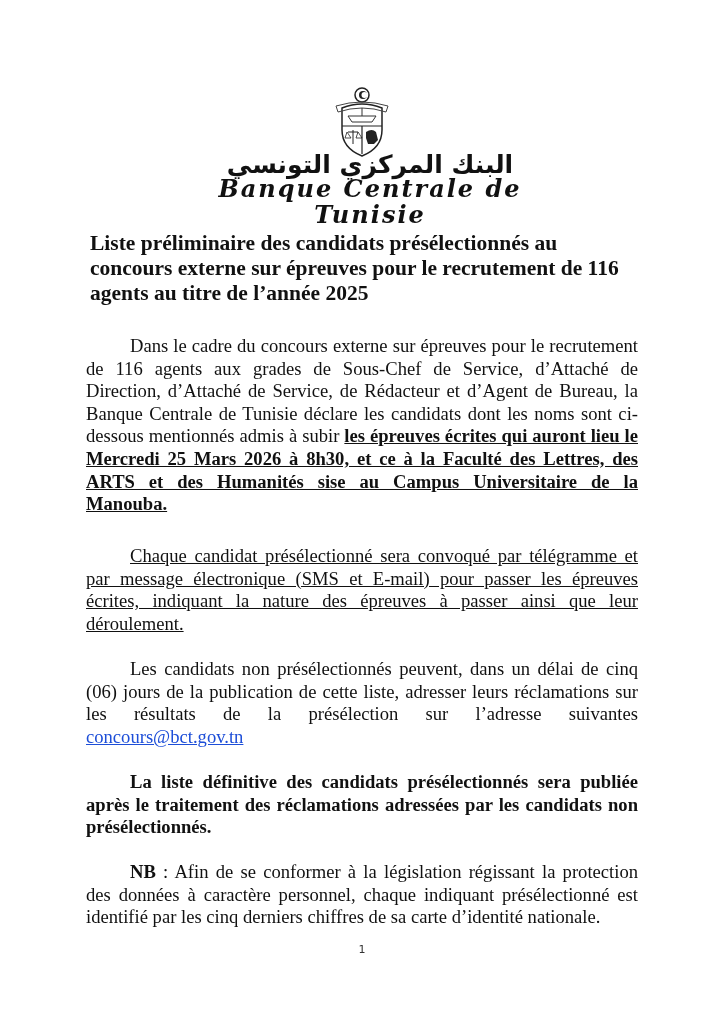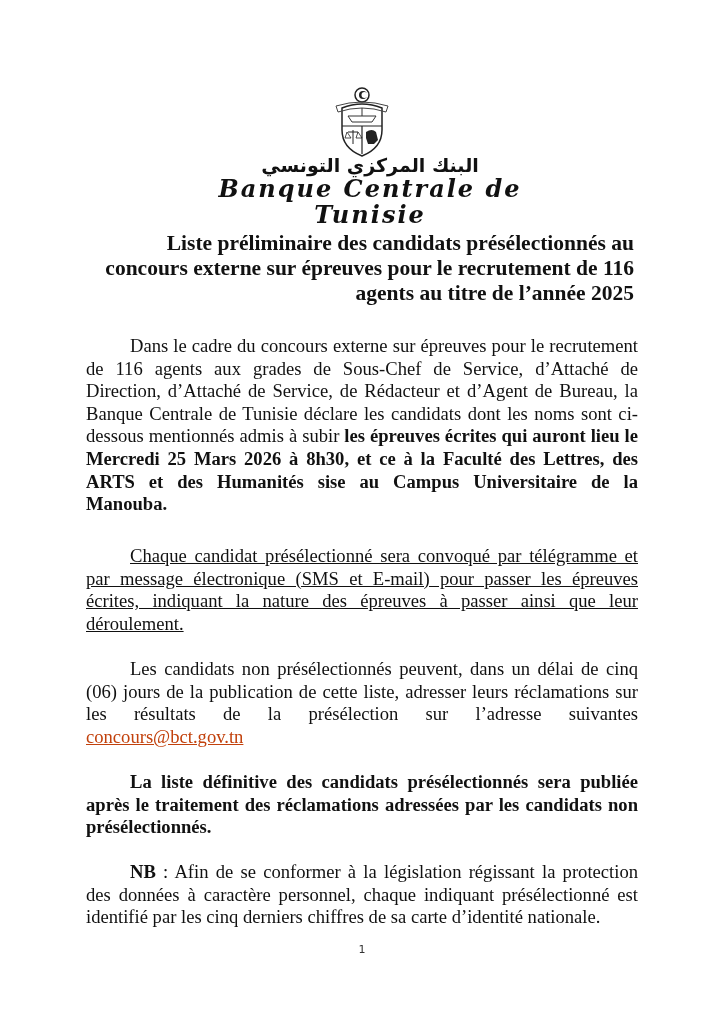--- a/index.html
+++ b/index.html
@@ -1,25 +1,25 @@
 <!DOCTYPE html>
 <html><head>
 <meta charset="utf-8">
 <style>
   html, body { margin: 0; padding: 0; background: #ffffff; }
   body { width: 724px; height: 1024px; position: relative; overflow: hidden; color: #111; font-family: "Liberation Serif", serif; }
   .letterhead { position: absolute; left: 0; top: 86px; width: 724px; text-align: center; }
   .emblem { display: block; margin: 0 auto; width: 80px; height: 72px; }
-  .arabic { position: absolute; left: 180px; top: 150px; width: 380px; text-align: center; font-family: "DejaVu Sans", sans-serif; font-size: 19px; font-weight: bold; letter-spacing: 1px; direction: rtl; line-height: 30px; }
+  .arabic { position: absolute; left: 180px; top: 150px; width: 380px; text-align: center; font-family: "DejaVu Sans", sans-serif; font-size: 25px; font-weight: bold; letter-spacing: 1px; direction: rtl; line-height: 30px; }
   .bank-name { position: absolute; left: 180px; top: 176px; width: 380px; text-align: center; font-family: "DejaVu Serif", serif; font-weight: bold; font-style: italic; font-size: 24px; letter-spacing: 2px; line-height: 26px; }
-  .title { position: absolute; left: 90px; top: 231px; width: 544px; text-align: right; font-weight: bold; font-size: 21.5px; line-height: 25px; }
+  .title { position: absolute; left: 90px; top: 231px; width: 544px; text-align: left; font-weight: bold; font-size: 21.5px; line-height: 25px; }
   .para { position: absolute; left: 86px; width: 552px; font-size: 18.6px; line-height: 22.6px; text-align: justify; text-align-last: left; }
   .para .indent { display: inline-block; width: 44px; }
-  .hl { font-weight: bold; }
-  .link { color: #c2410c; text-decoration: underline; margin-top: 48px; }
+  .hl { font-weight: bold; text-decoration: underline; }
+  .link { color: #1d4ed8; text-decoration: underline; margin-top: 48px; }
   .p1 { top: 335px; }
   .p2 { top: 545px; text-decoration: underline; }
   .p3 { top: 658px; }
   .p4 { top: 771px; font-weight: bold; }
   .p5 { top: 861px; }
   .page-num { position: absolute; left: 0; width: 724px; top: 943px; text-align: center; font-family: "DejaVu Sans", sans-serif; font-size: 11px; color: #333; }
 </style>
 </head>
 <body>
 

